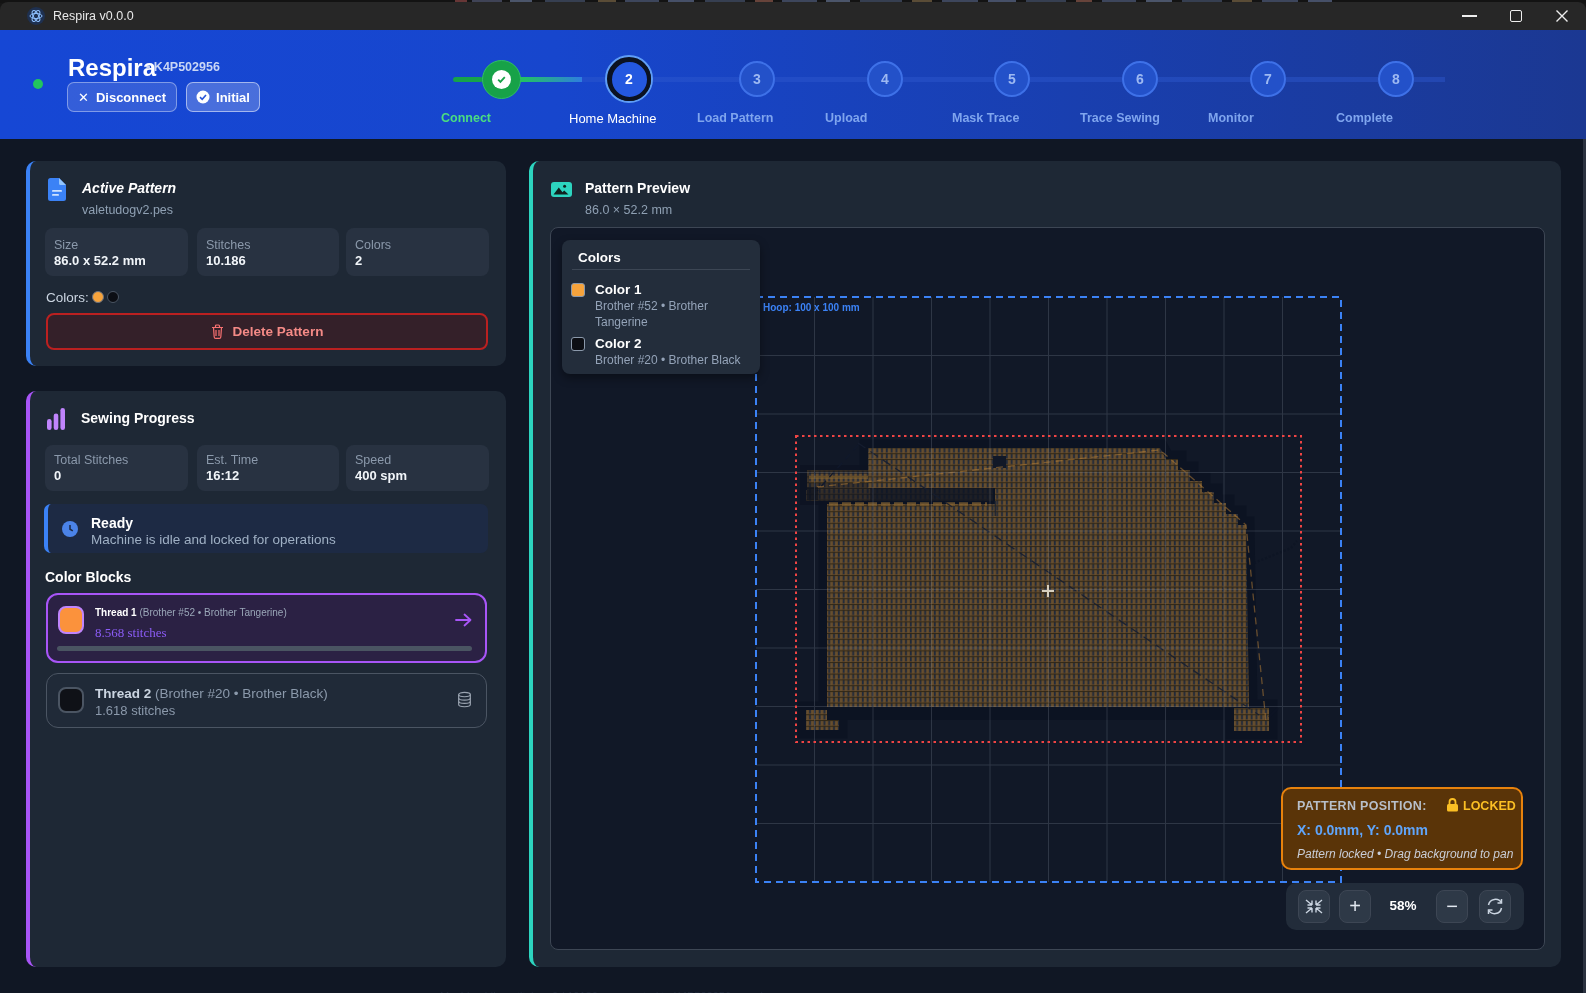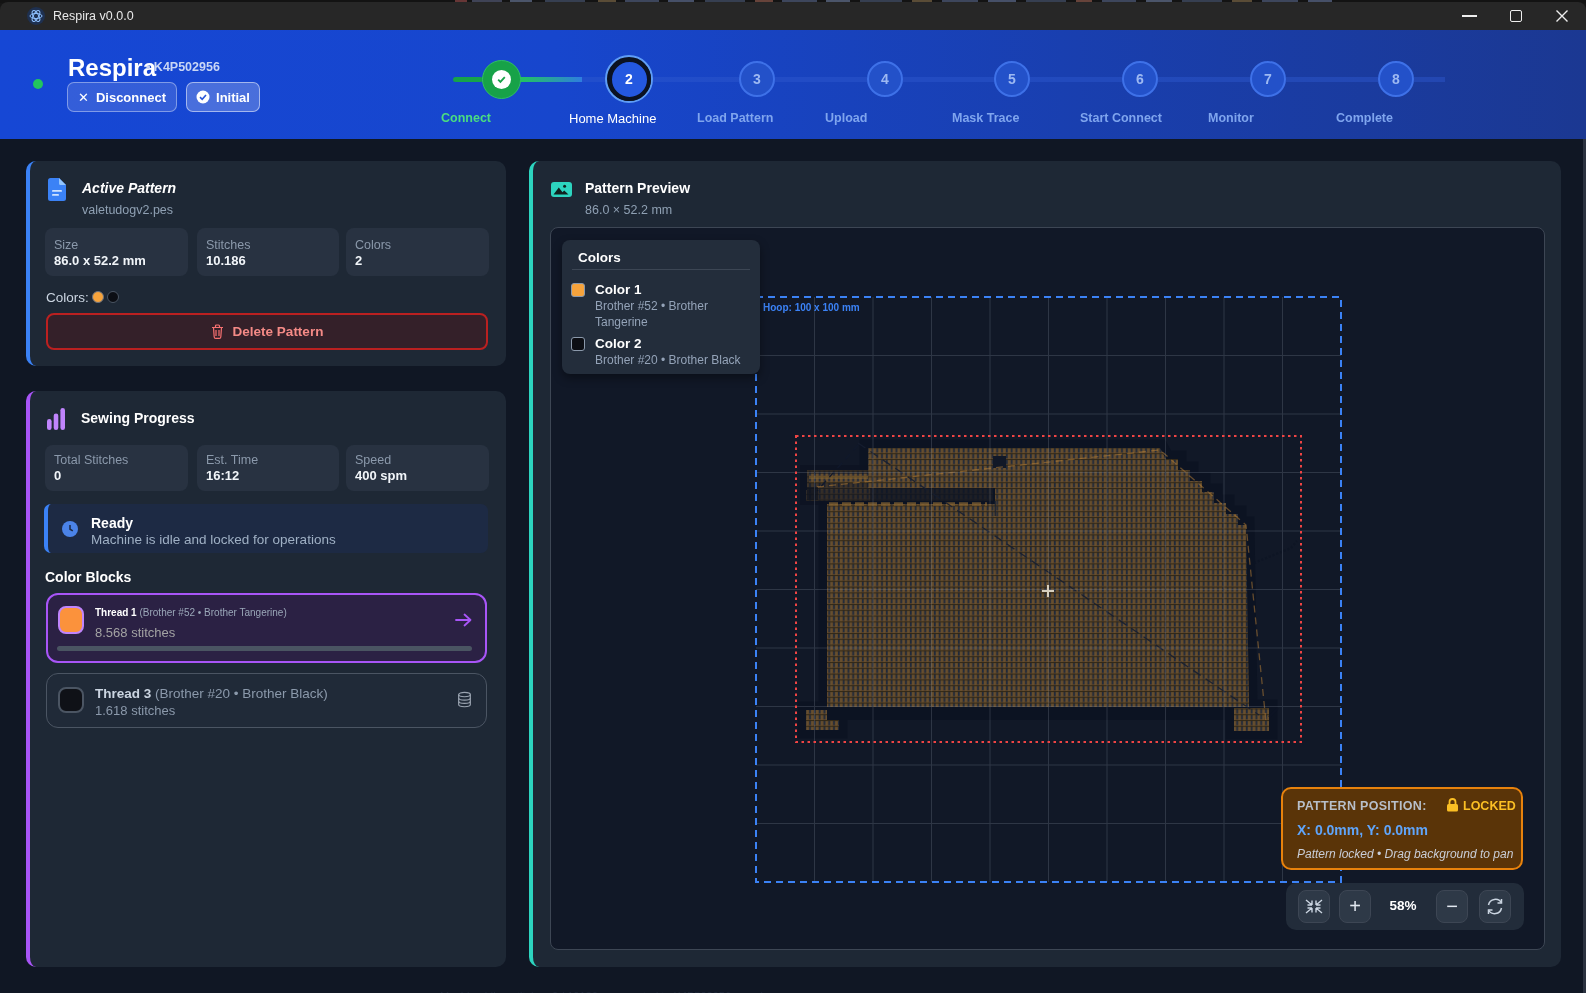--- a/index.html
+++ b/index.html
@@ -107,21 +107,21 @@
   </div>
   <div class="steplabel" style="left:569px;color:#fff;font-weight:400;font-size:13px;">Home Machine</div>
 
   <div class="stepcircle" style="left:739px;">3</div>
   <div class="steplabel" style="left:697px;">Load Pattern</div>
   <div class="stepcircle" style="left:867px;">4</div>
   <div class="steplabel" style="left:825px;">Upload</div>
   <div class="stepcircle" style="left:994px;">5</div>
   <div class="steplabel" style="left:952px;">Mask Trace</div>
   <div class="stepcircle" style="left:1122px;">6</div>
-  <div class="steplabel" style="left:1080px;">Start Connect</div>
+  <div class="steplabel" style="left:1080px;">Trace Sewing</div>
   <div class="stepcircle" style="left:1250px;">7</div>
   <div class="steplabel" style="left:1208px;">Monitor</div>
   <div class="stepcircle" style="left:1378px;">8</div>
   <div class="steplabel" style="left:1336px;">Complete</div>
 </div>
 
 <div class="card" style="left:26px;top:161px;width:479.5px;height:205px;border-left:4px solid #3b82f6;"></div>
 <svg class="abs" style="left:48px;top:178px;" width="18" height="23" viewBox="0 0 18 23">
   <path d="M2 0 h9 l7 7 v13.5 a2.5 2.5 0 0 1 -2.5 2.5 h-13 a2.5 2.5 0 0 1 -2.5 -2.5 v-18 a2.5 2.5 0 0 1 2.5 -2.5 z" fill="#3b82f6"></path>
   <path d="M11 0 l7 7 h-5.5 a1.5 1.5 0 0 1 -1.5 -1.5 z" fill="#93c5fd"></path>
@@ -169,29 +169,29 @@
   <circle cx="8" cy="8" r="8" fill="#4b83e8"></circle>
   <path d="M8 4 v4.2 l2.8 1.6" stroke="#1d2a44" stroke-width="1.5" fill="none"></path>
 </svg>
 <div class="abs" style="left:91px;top:515px;font-size:14px;font-weight:700;color:#fff;">Ready</div>
 <div class="abs" style="left:91px;top:532px;font-size:13.5px;color:#9fb0c4;">Machine is idle and locked for operations</div>
 <div class="abs" style="left:45px;top:569px;font-size:14px;font-weight:700;color:#fff;">Color Blocks</div>
 
 <div class="abs" style="left:46px;top:593px;width:441px;height:70px;border:2px solid #a855f7;background:#2b2144;border-radius:12px;"></div>
 <div class="abs" style="left:58px;top:606px;width:26px;height:28px;background:#fb923c;border:2px solid #c084fc;border-radius:8px;"></div>
 <div class="abs" style="left:95px;top:607px;font-size:10px;color:#9aa7b8;"><b style="color:#fff;">Thread 1</b> (Brother #52 • Brother Tangerine)</div>
-<div class="abs" style="left:95px;top:625px;font-size:13px;color:#a3a3a3;">8.568 stitches</div>
+<div class="abs" style="left:95px;top:625px;font-size:13px;color:#8b5cf6;font-family:Liberation Serif, serif;">8.568 stitches</div>
 <svg class="abs" style="left:455px;top:613px;" width="17" height="14" viewBox="0 0 17 14">
   <path d="M1 7 h14 M9.5 1.5 L15.5 7 L9.5 12.5" stroke="#a855f7" stroke-width="1.8" fill="none" stroke-linecap="round" stroke-linejoin="round"></path>
 </svg>
 <div class="abs" style="left:57px;top:646px;width:415px;height:4.5px;background:#4a5462;border-radius:3px;"></div>
 
 <div class="abs" style="left:46px;top:673px;width:441px;height:54.5px;border:1.5px solid #4b5563;background:#202a38;border-radius:12px;"></div>
 <div class="abs" style="left:58px;top:687px;width:26px;height:26px;background:#0f1117;border:2px solid #4b5563;border-radius:8px;"></div>
-<div class="abs" style="left:95px;top:686px;font-size:13.5px;color:#8b99ab;"><b style="color:#cbd5e1;">Thread 3</b> (Brother #20 • Brother Black)</div>
+<div class="abs" style="left:95px;top:686px;font-size:13.5px;color:#8b99ab;"><b style="color:#cbd5e1;">Thread 2</b> (Brother #20 • Brother Black)</div>
 <div class="abs" style="left:95px;top:703px;font-size:13px;color:#8b99ab;">1.618 stitches</div>
 <svg class="abs" style="left:457px;top:691px;" width="15" height="18" viewBox="0 0 18 20">
   <g stroke="#9aa3b0" stroke-width="1.4" fill="none">
     <ellipse cx="9" cy="3.5" rx="7" ry="2.6"></ellipse>
     <path d="M2 3.5 v4 c0 1.4 3.1 2.6 7 2.6 s7 -1.2 7 -2.6 v-4"></path>
     <path d="M2 7.5 v4 c0 1.4 3.1 2.6 7 2.6 s7 -1.2 7 -2.6 v-4"></path>
     <path d="M2 11.5 v4 c0 1.4 3.1 2.6 7 2.6 s7 -1.2 7 -2.6 v-4"></path>
   </g>
 </svg>
 

